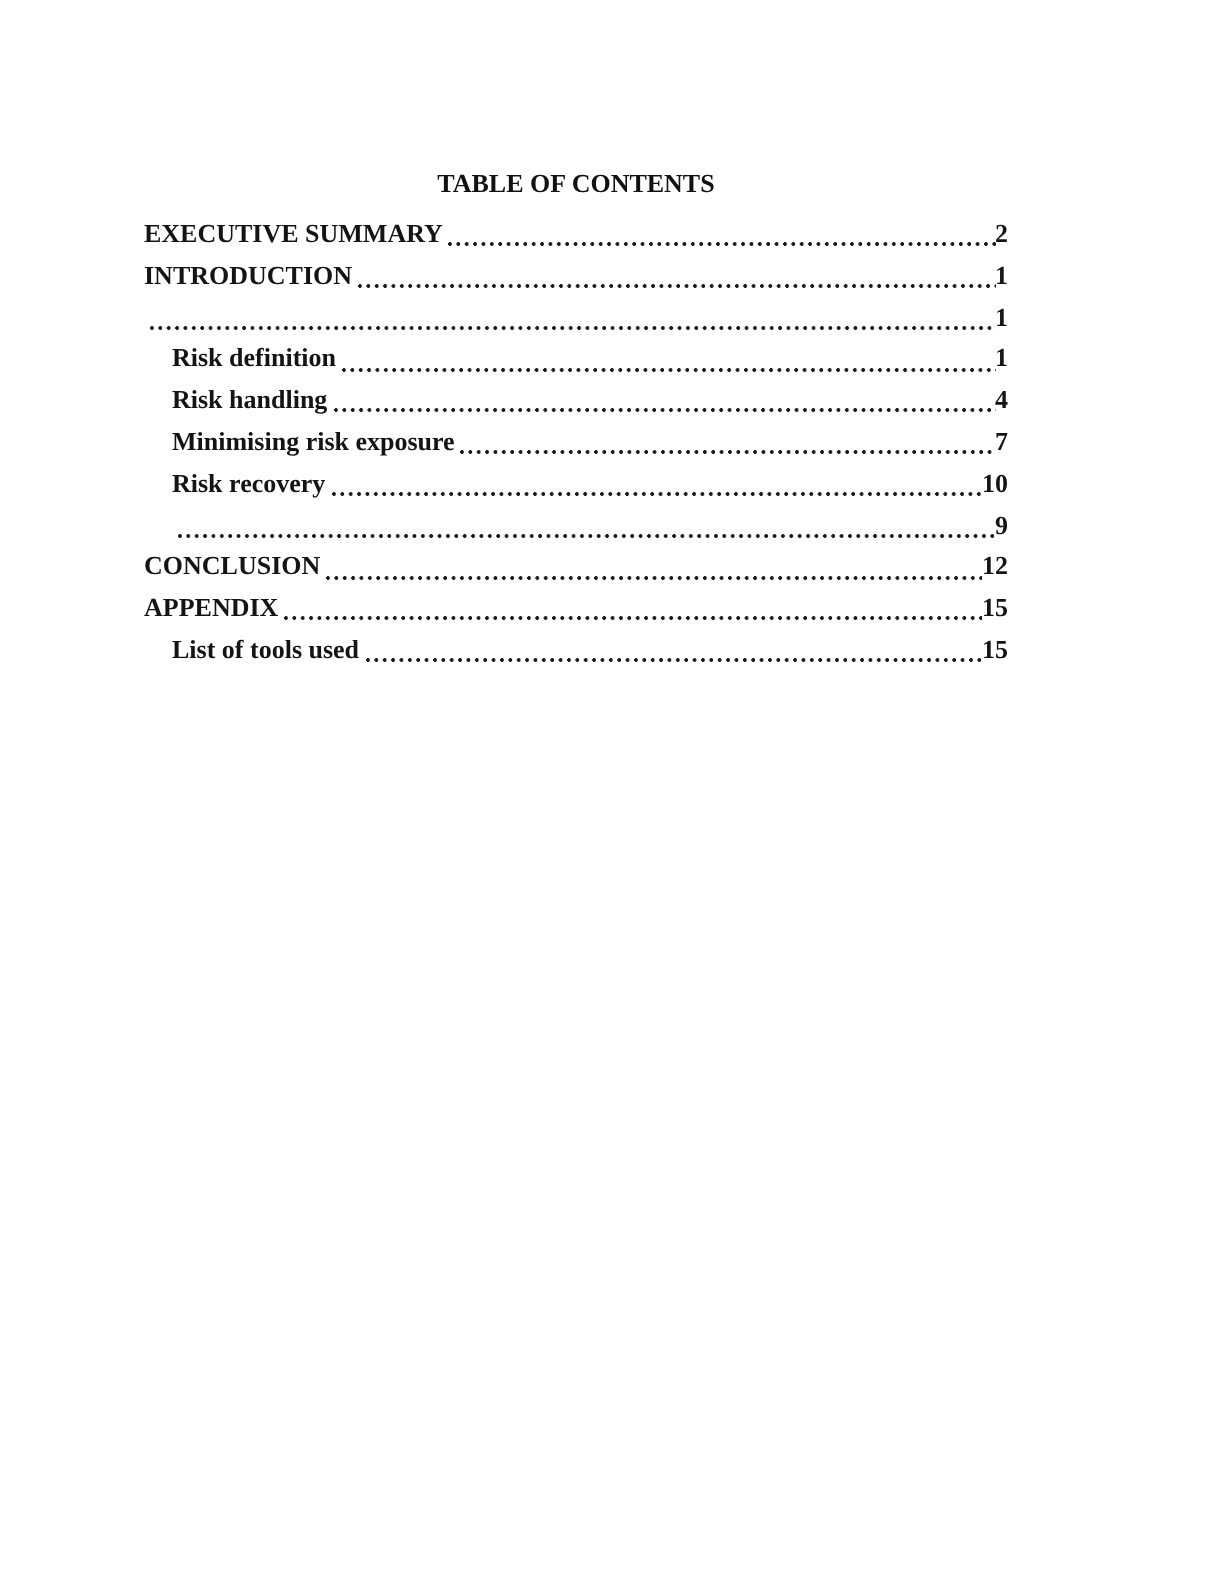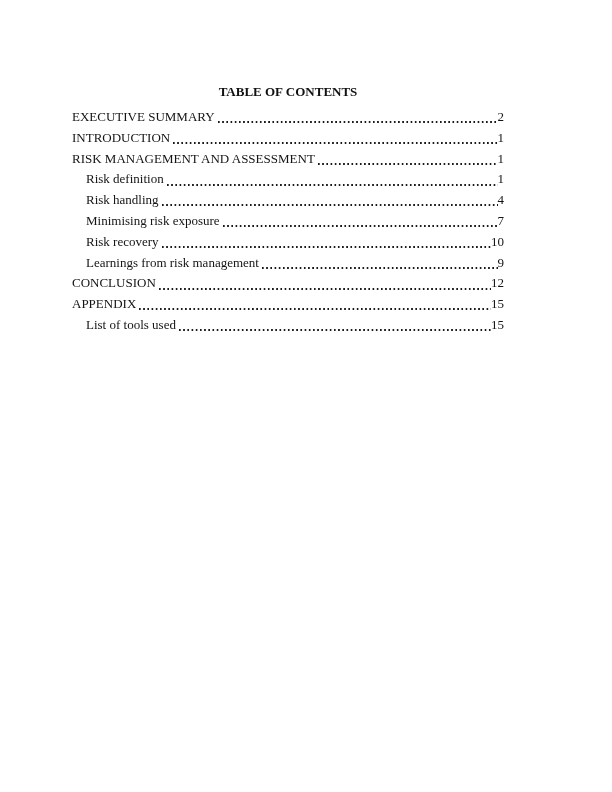--- a/index.html
+++ b/index.html
@@ -21,20 +21,21 @@
   .toc-title {
     margin: 0;
     text-align: center;
     font-size: 13px;
     line-height: 16px;
     font-weight: bold;
     color: #111111;
   }
   .toc-list {
     margin-top: 7px;
+    font-weight: bold;
   }
   .toc-row {
     display: flex;
     align-items: stretch;
     height: 20.8px;
     font-size: 13px;
     line-height: 20.8px;
     color: #141414;
   }
   .toc-row.level-1 {
@@ -67,21 +68,20 @@
         <span class="toc-label">EXECUTIVE SUMMARY</span>
         <span class="toc-dots"></span>
         <span class="toc-page">2</span>
       </div>
       <div class="toc-row level-0">
         <span class="toc-label">INTRODUCTION</span>
         <span class="toc-dots"></span>
         <span class="toc-page">1</span>
       </div>
       <div class="toc-row level-0">
-        <span class="toc-label">RISK MANAGEMENT AND ASSESSMENT</span>
         <span class="toc-dots"></span>
         <span class="toc-page">1</span>
       </div>
       <div class="toc-row level-1">
         <span class="toc-label">Risk definition</span>
         <span class="toc-dots"></span>
         <span class="toc-page">1</span>
       </div>
       <div class="toc-row level-1">
         <span class="toc-label">Risk handling</span>
@@ -92,21 +92,20 @@
         <span class="toc-label">Minimising risk exposure</span>
         <span class="toc-dots"></span>
         <span class="toc-page">7</span>
       </div>
       <div class="toc-row level-1">
         <span class="toc-label">Risk recovery</span>
         <span class="toc-dots"></span>
         <span class="toc-page">10</span>
       </div>
       <div class="toc-row level-1">
-        <span class="toc-label">Learnings from risk management</span>
         <span class="toc-dots"></span>
         <span class="toc-page">9</span>
       </div>
       <div class="toc-row level-0">
         <span class="toc-label">CONCLUSION</span>
         <span class="toc-dots"></span>
         <span class="toc-page">12</span>
       </div>
       <div class="toc-row level-0">
         <span class="toc-label">APPENDIX</span>

